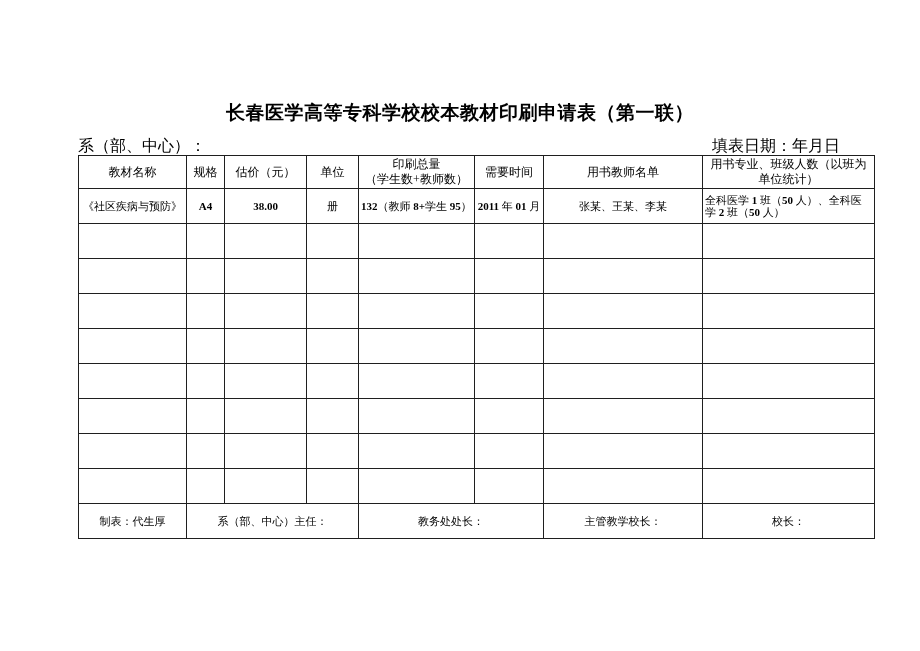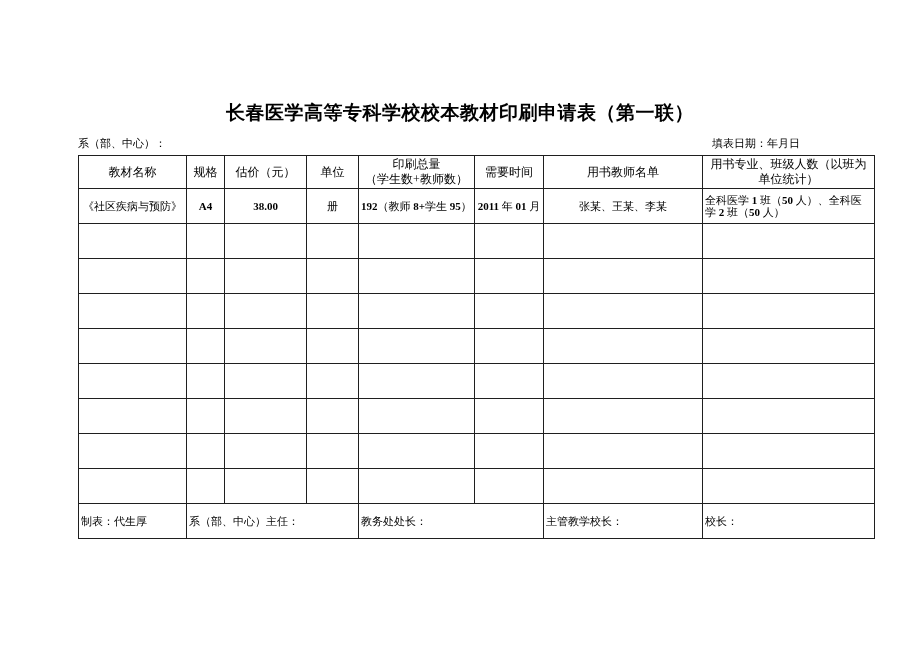--- a/index.html
+++ b/index.html
@@ -23,21 +23,21 @@
     box-sizing: border-box;
     text-align: center;
     font-size: 19px;
     font-weight: bold;
     letter-spacing: 0.5px;
     white-space: nowrap;
   }
   .meta-label {
     position: absolute;
     top: 136px;
-    font-size: 11px;
+    font-size: 16px;
     white-space: nowrap;
   }
   .meta-dept { left: 78px; }
   .meta-date { left: 712px; text-align: center; }
 
   table.app-table {
     position: absolute;
     left: 78px;
     top: 155px;
     width: 796px;
@@ -63,21 +63,21 @@
     font-size: 11px;
     vertical-align: middle;
   }
   .pre { white-space: pre-line; }
   .c { text-align: center; }
   .l { text-align: left; padding-left: 1px; }
   .wrap { line-height: 12px; padding: 1px 2px; }
   .footer-row td {
     height: 38px;
     font-size: 11px;
-    text-align: left;
+    text-align: center;
     padding-left: 2px;
     vertical-align: middle;
   }
   .emb b { font-weight: bold; }
 </style>
 </head>
 <body>
 
 <div class="doc-title">长春医学高等专科学校校本教材印刷申请表（第一联）</div>
 
@@ -107,21 +107,21 @@
       <th>用书教师名单</th>
       <th>用书专业、班级人数（以班为单位统计）</th>
     </tr>
   </thead>
   <tbody>
     <tr>
       <td class="c">《社区疾病与预防》</td>
       <td class="c emb"><b>A4</b></td>
       <td class="c emb"><b>38.00</b></td>
       <td class="c">册</td>
-      <td class="l emb"><b>192</b>（教师 <b>8+</b>学生 <b>95</b>）</td>
+      <td class="l emb"><b>132</b>（教师 <b>8+</b>学生 <b>95</b>）</td>
       <td class="c emb"><b>2011</b> 年 <b>01</b> 月</td>
       <td class="c">张某、王某、李某</td>
       <td class="l emb wrap">全科医学 <b>1</b> 班（<b>50</b> 人）、全科医学 <b>2</b> 班（<b>50</b> 人）</td>
     </tr>
   </tbody>
   <tbody>
       <tr>
         <td></td>
         <td></td>
         <td></td>

